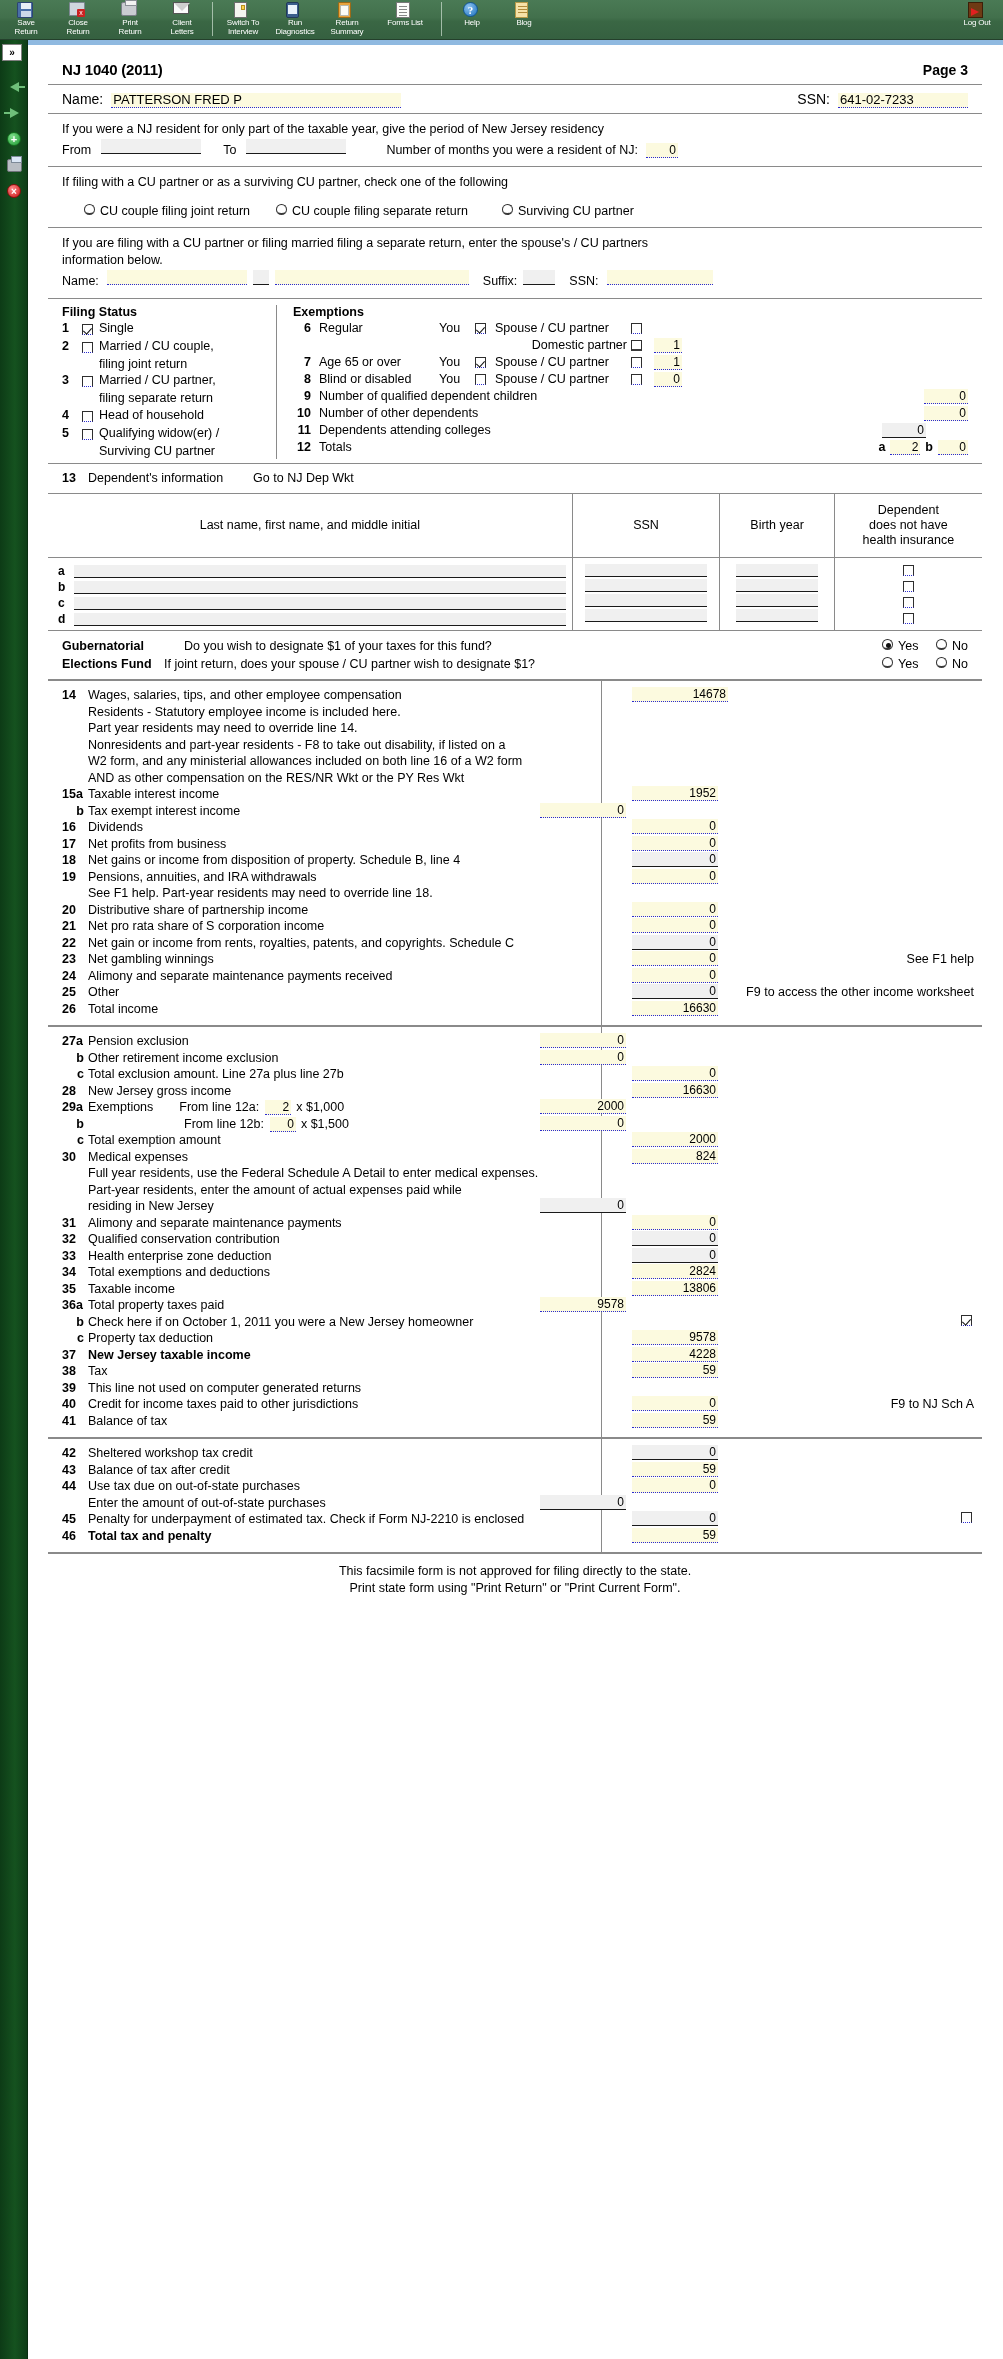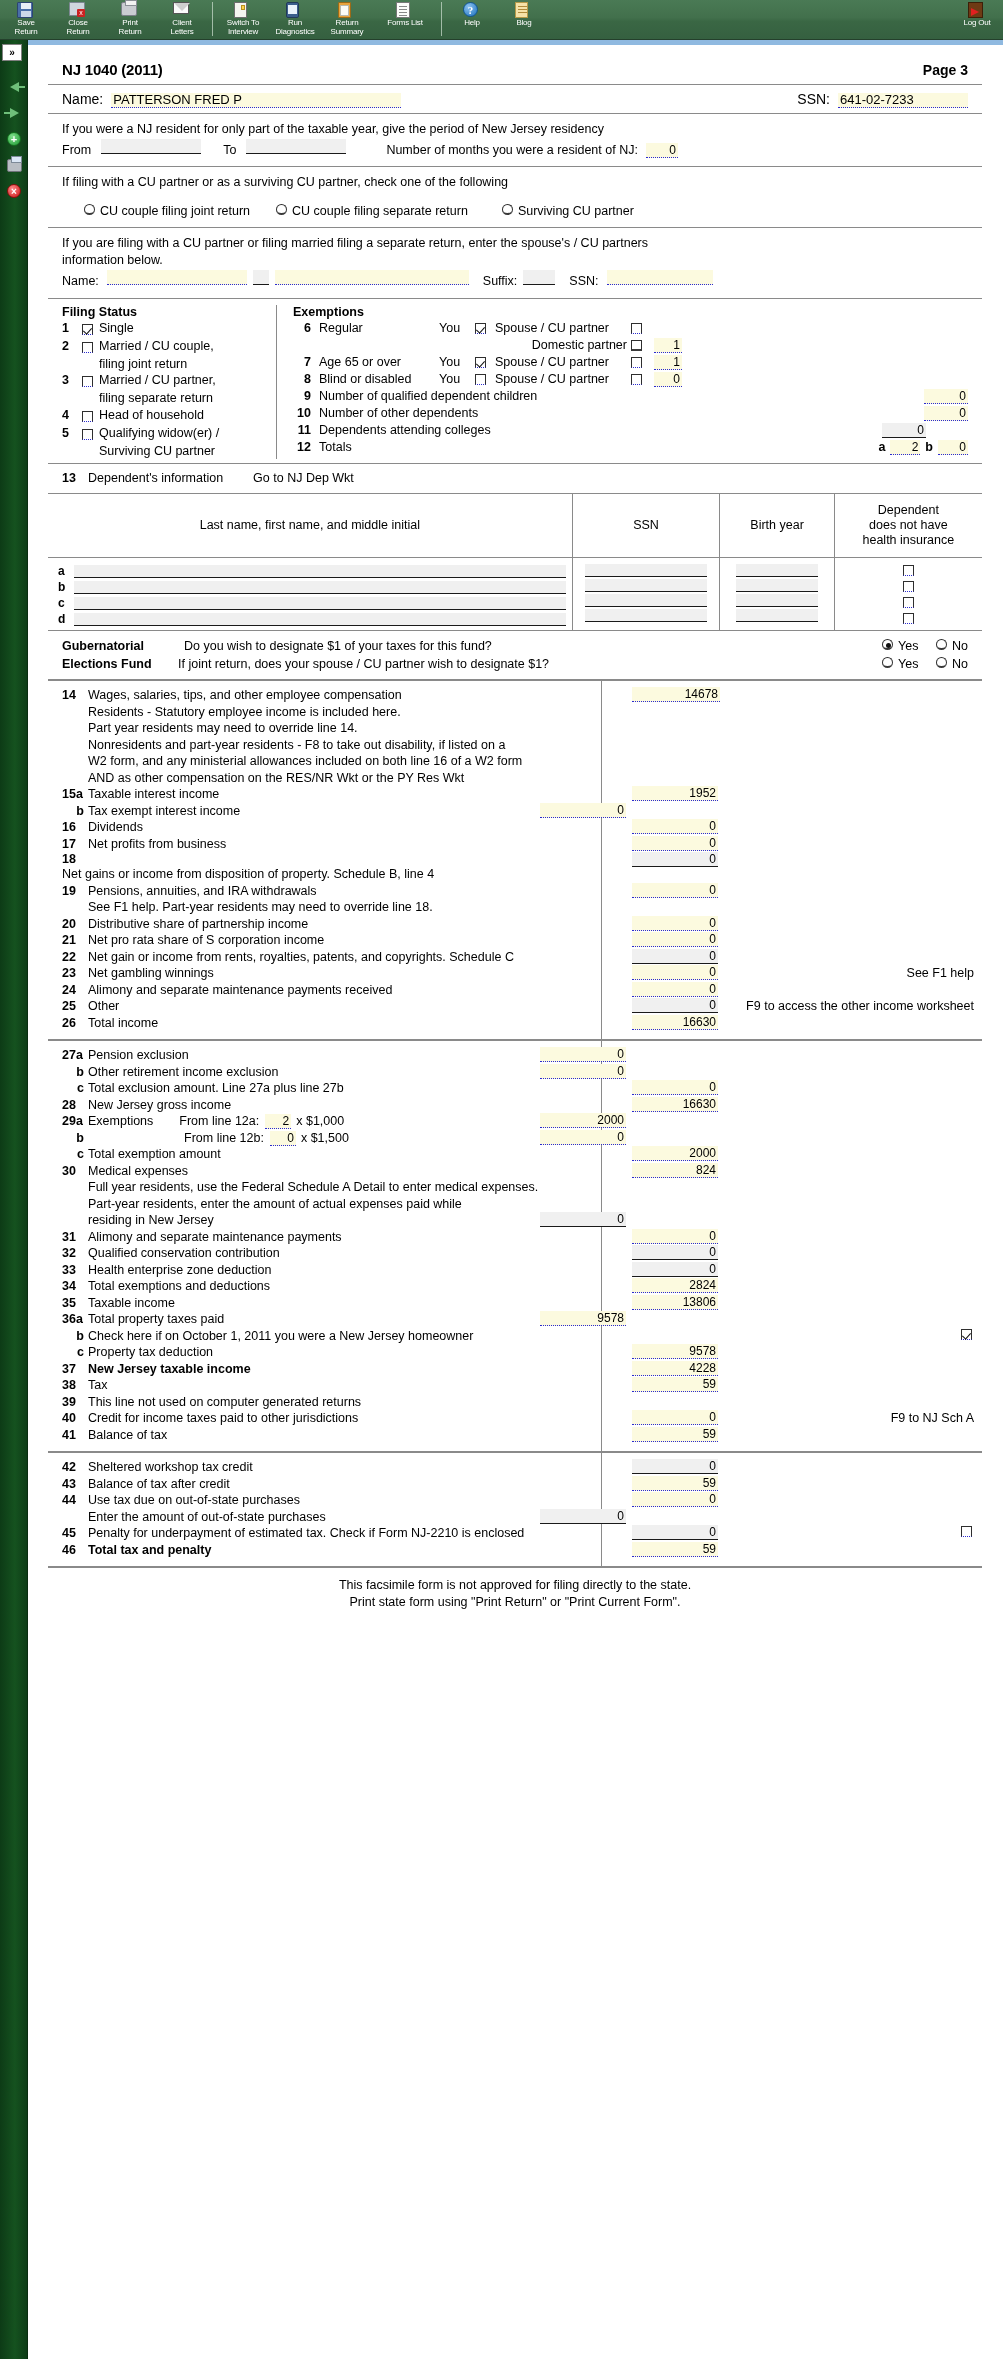--- a/index.html
+++ b/index.html
@@ -527,38 +527,38 @@
     <div class="sect" style="padding-top:7px;padding-bottom:7px;">
       <div style="display:flex;align-items:baseline;">
         <span class="tx bld" style="width:122px">Gubernatorial</span>
         <span class="tx" style="flex:1">Do you wish to designate $1 of your taxes for this fund?</span>
         <span class="rb on"></span>
         <span class="tx" style="margin-left:5px;width:38px">Yes</span>
         <span class="rb"></span>
         <span class="tx" style="margin-left:5px;">No</span>
       </div>
       <div style="display:flex;align-items:baseline;margin-top:1px;">
-        <span class="tx bld" style="width:116px">Elections Fund</span>
+        <span class="tx bld" style="width:102px">Elections Fund</span>
         <span class="tx" style="flex:1">If joint return, does your spouse / CU partner wish to designate $1?</span>
         <span class="rb"></span>
         <span class="tx" style="margin-left:5px;width:38px">Yes</span>
         <span class="rb"></span>
         <span class="tx" style="margin-left:5px;">No</span>
       </div>
     </div>
     <div class="hr2"></div>
 
     <div style="position:relative;padding:6px 0 8px 0;">
       <div class="vline" style="left:561px;top:0;bottom:0;"></div>
       <div id="income-rows" style="padding-left:22px;padding-right:8px;">
           <div class="row" style="min-height: 16.5px; position: relative;">
             <span class="n" style="font-size: 12.5px;">14</span>
             <span class="tx">Wages,  salaries,  tips,  and other employee compensation</span>
             <span style="flex: 1 1 0%;"></span>
-            <span class="fld" style="width: 88px; margin-left: 0px; position: absolute; left: 570px;">14678</span>
+            <span class="fld" style="width: 96px; margin-left: 0px; position: absolute; left: 570px;">14678</span>
           </div>
           <div class="row" style="min-height: 16.5px;">
             <span class="n" style="font-size: 12.5px;"></span>
             <span class="tx">Residents - Statutory employee income is included here.</span>
             <span style="flex: 1 1 0%;"></span>
           </div>
           <div class="row" style="min-height: 16.5px;">
             <span class="n" style="font-size: 12.5px;"></span>
             <span class="tx">Part year residents may need to override line 14.</span>
             <span style="flex: 1 1 0%;"></span>
@@ -595,21 +595,21 @@
             <span class="tx">Dividends</span>
             <span style="flex: 1 1 0%;"></span>
             <span class="fld" style="width: 86px; margin-left: 0px; position: absolute; left: 570px;">0</span>
           </div>
           <div class="row" style="min-height: 16.5px; position: relative;">
             <span class="n" style="font-size: 12.5px;">17</span>
             <span class="tx">Net profits from business</span>
             <span style="flex: 1 1 0%;"></span>
             <span class="fld" style="width: 86px; margin-left: 0px; position: absolute; left: 570px;">0</span>
           </div>
-          <div class="row" style="min-height: 16.5px; position: relative; flex-direction: column;">
+          <div class="row" style="min-height: 16.5px; position: relative;">
             <span class="n" style="font-size: 12.5px;">18</span>
             <span class="tx">Net gains or income from disposition of property.   Schedule B,  line 4</span>
             <span style="flex: 1 1 0%;"></span>
             <span class="fld gray" style="width: 86px; margin-left: 0px; position: absolute; left: 570px;">0</span>
           </div>
           <div class="row" style="min-height: 16.5px; position: relative;">
             <span class="n" style="font-size: 12.5px;">19</span>
             <span class="tx">Pensions,  annuities,  and IRA withdrawals</span>
             <span style="flex: 1 1 0%;"></span>
             <span class="fld" style="width: 86px; margin-left: 0px; position: absolute; left: 570px;">0</span>

